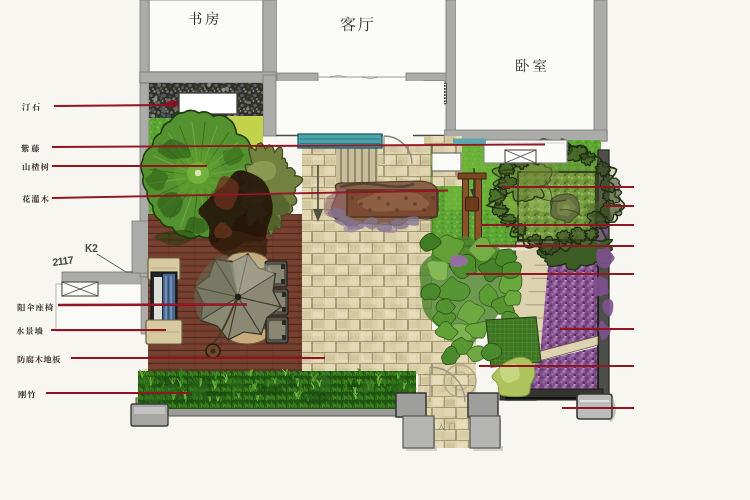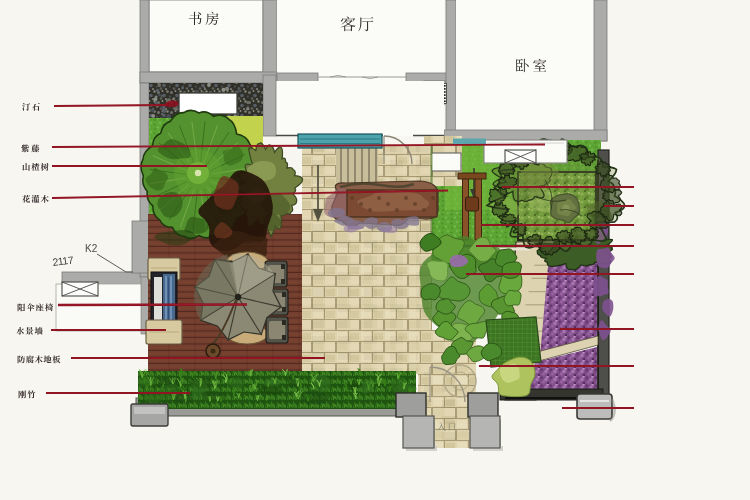--- a/index.html
+++ b/index.html
@@ -1,13 +1,13 @@
 <!DOCTYPE html>
 <html><head><meta charset="utf-8"><title>Courtyard Landscape Plan</title>
-<style>html,body{margin:0;padding:0;background:#f7f6f0;font-family:"Liberation Sans",sans-serif;}#plan{position:relative;width:634px;height:500px;overflow:hidden;}</style>
+<style>html,body{margin:0;padding:0;background:#f7f6f0;font-family:"Liberation Sans",sans-serif;}#plan{position:relative;width:634px;height:500px;overflow:hidden;font-weight:bold;}</style>
 </head><body>
 
 <div id="plan">
 <svg width="750" height="500" viewBox="0 0 750 500">
 
 <rect x="0" y="0" width="750" height="500" fill="#f7f6f0"></rect>
 <defs>
 <pattern id="pave" width="24" height="22" patternUnits="userSpaceOnUse">
  <rect width="24" height="22" fill="#dcd1aa"></rect>
  <path d="M0,0.5H24 M0,11.5H24" stroke="#a79a72" stroke-width="1.1" fill="none"></path>

